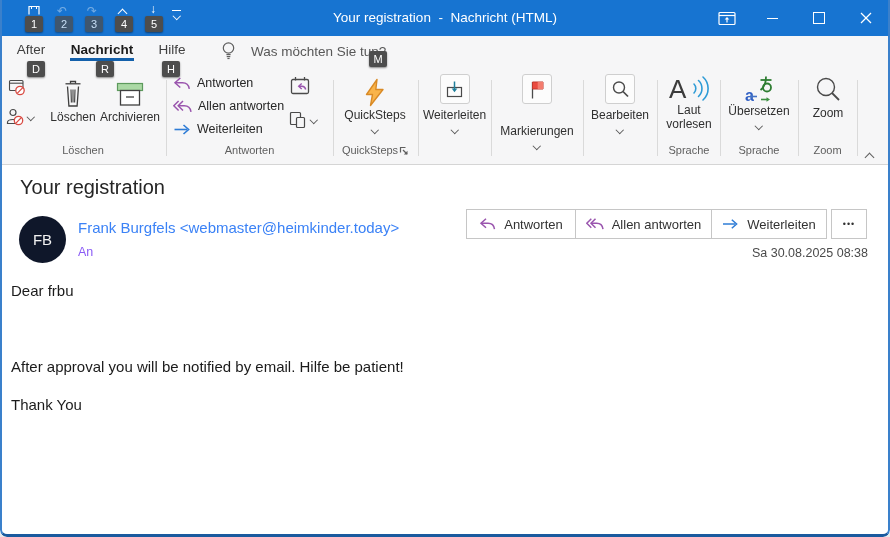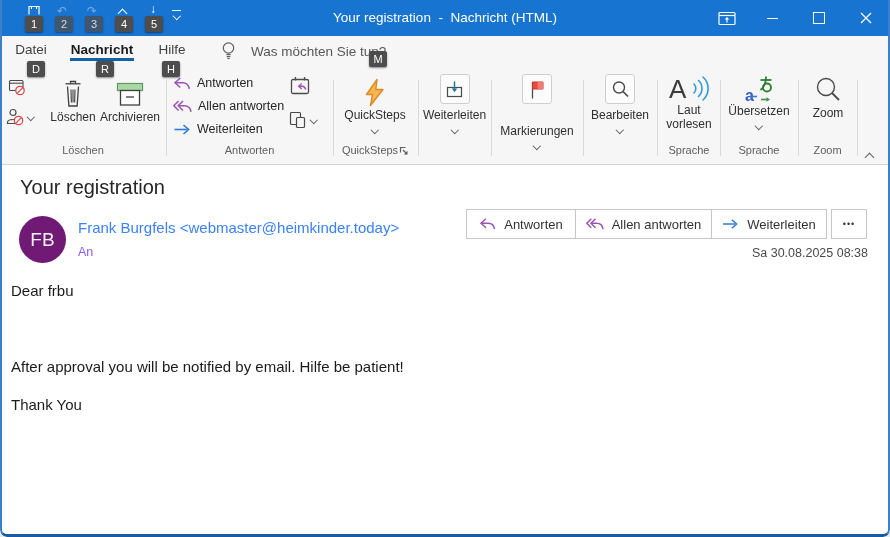--- a/index.html
+++ b/index.html
@@ -29,22 +29,22 @@
   .vsep{position:absolute;top:80px;height:76px;width:1px;background:#dadada;}
   .grplabel{position:absolute;top:144px;font-size:11px;color:#5e5e5e;text-align:center;}
   .rbtn{position:absolute;display:flex;flex-direction:column;align-items:center;cursor:default;}
   .rlabel{font-size:12px;color:#2f2f2f;line-height:14px;white-space:nowrap;}
   .rowbtn{position:absolute;height:22px;display:flex;align-items:center;gap:6px;font-size:12.5px;color:#262626;white-space:nowrap;}
   .iconbox{width:28px;height:28px;border:1px solid #cfcfcf;border-radius:3px;background:#fcfcfc;
            display:flex;align-items:center;justify-content:center;}
   .smallbtn{position:absolute;display:flex;align-items:center;gap:4px;}
   
   .subject{position:absolute;left:20px;top:176px;font-size:20px;color:#252525;}
-  .avatar{position:absolute;left:19px;top:216px;width:47px;height:47px;border-radius:50%;background:#701a75;
-          color:#f2f2f2;font-size:19px;display:flex;align-items:center;justify-content:center;}
+  .avatar{position:absolute;left:19px;top:216px;width:47px;height:47px;border-radius:50%;background:#0f172a;
+          color:#f2f2f2;font-size:15px;display:flex;align-items:center;justify-content:center;}
   .sender{position:absolute;left:78px;top:219px;font-size:15px;color:#3b82f6;white-space:nowrap;}
   .toline{position:absolute;left:78px;top:245px;font-size:12.5px;color:#8b5cf6;}
   .toaddr{position:absolute;left:104px;top:245px;font-size:12.5px;color:#474747;}
   .abtn{position:absolute;top:209px;height:30px;box-sizing:border-box;border:1px solid #c6c6c6;background:#fff;
         display:flex;align-items:center;justify-content:center;gap:8px;font-size:13px;color:#323232;}
   .date{position:absolute;left:640px;top:246px;width:228px;text-align:right;font-size:12.5px;color:#4a4a4a;}
   .para{position:absolute;left:11px;font-size:15px;color:#1b1b1b;white-space:nowrap;}
   .winframe{position:absolute;left:0;top:0;right:0;bottom:0;pointer-events:none;z-index:50;
             border-left:2px solid #3a80cb;border-right:2px solid #3a80cb;border-bottom:3px solid #1a5a9e;
             border-radius:0 0 7px 7px;}
@@ -110,21 +110,21 @@
         <svg width="12" height="12">
             <line x1="1" y1="1" x2="11" y2="11" stroke="#fff" stroke-width="1.3"></line>
             <line x1="11" y1="1" x2="1" y2="11" stroke="#fff" stroke-width="1.3"></line>
           </svg>
       </span>
     </div>
   </div>
 
   <div class="band"></div>
 
-  <div class="tab" style="left:13px;width:36px">Datei</div>
+  <div class="tab" style="left:13px;width:36px">After</div>
   <div class="tab sel" style="left:70px;width:64px">Nachricht</div>
   <div class="tabline"></div>
   <div class="tab" style="left:152px;width:40px">Hilfe</div>
   <span class="kt" style="left:27px;top:61px">D</span>
   <span class="kt" style="left:96px;top:61px">R</span>
   <span class="kt" style="left:162px;top:61px">H</span>
 
   <span class="abs" style="left:221px;top:41px">
     <svg width="15" height="19">
         <circle cx="7.5" cy="7" r="5.2" fill="none" stroke="#5f5f5f" stroke-width="1.2"></circle>

